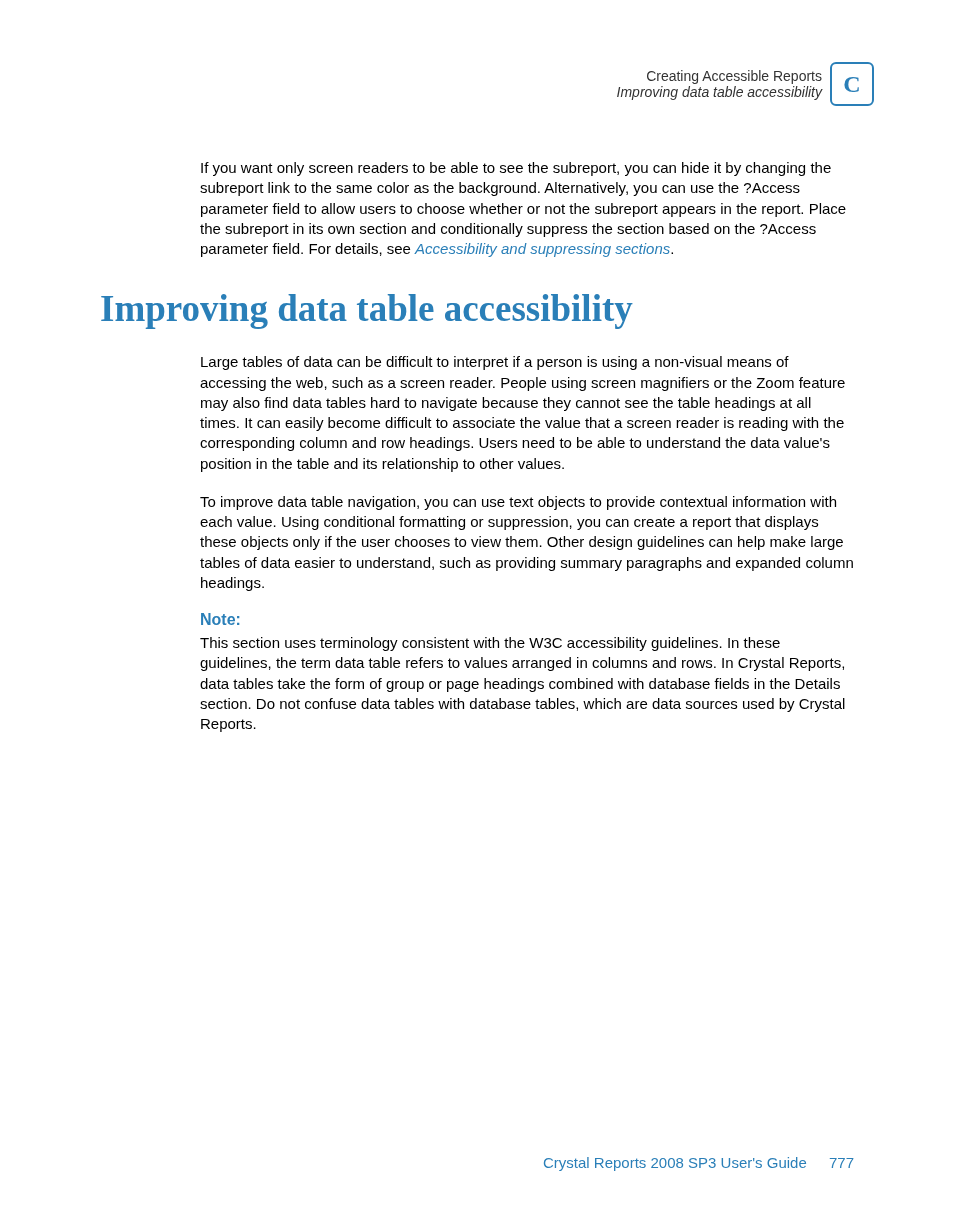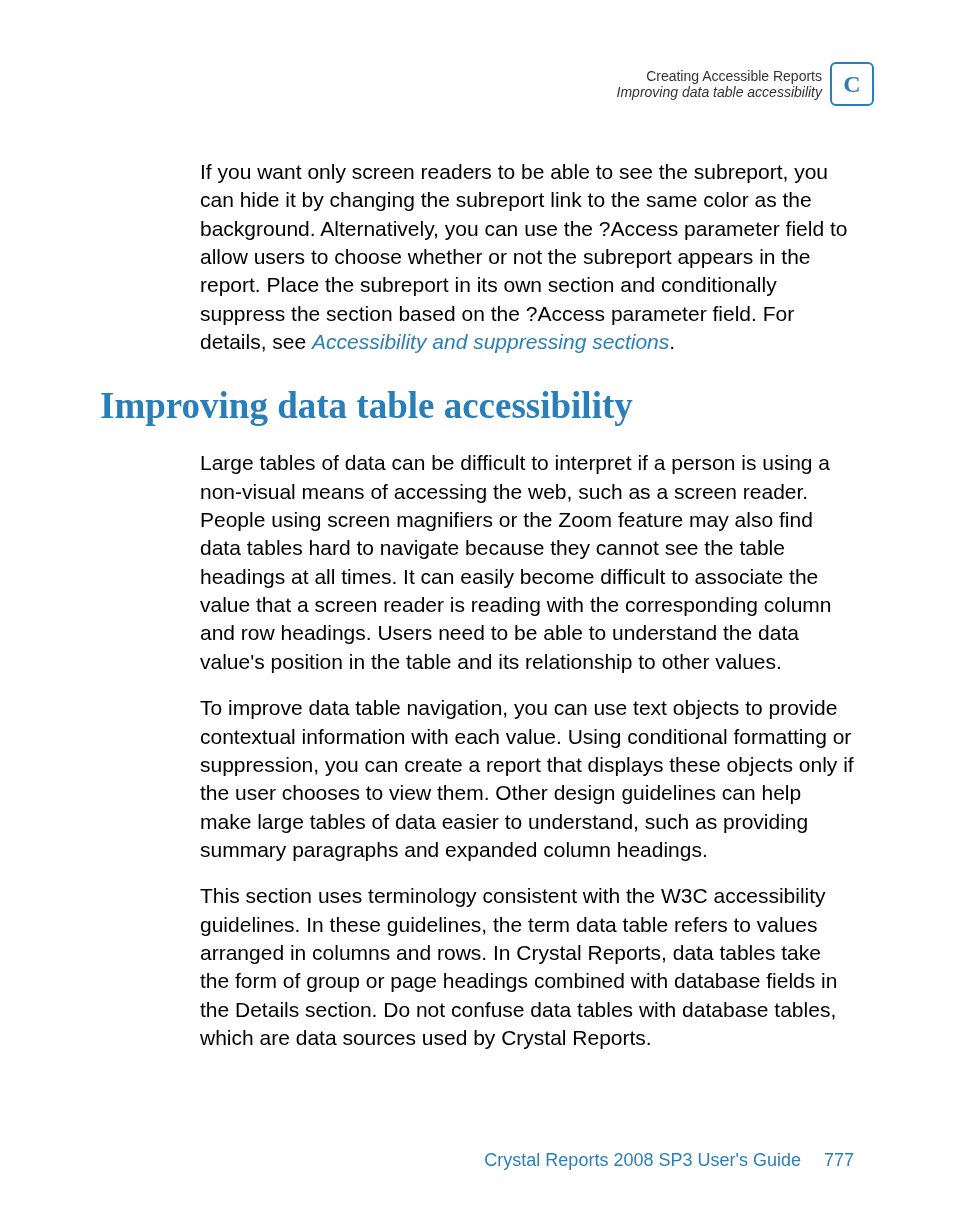--- a/index.html
+++ b/index.html
@@ -45,21 +45,21 @@
     color: #2a7fb8;
     font-family: Georgia, 'Times New Roman', serif;
   }
   .content {
     position: absolute;
     top: 158px;
     left: 100px;
     right: 100px;
   }
   .body-para {
-    font-size: 21px;
+    font-size: 15px;
     color: #000;
     line-height: 1.35;
     margin-bottom: 18px;
     margin-left: 100px;
   }
   .link {
     color: #2a7fb8;
     font-style: italic;
   }
   h1.main-heading {
@@ -82,21 +82,21 @@
     font-size: 16px;
     font-weight: bold;
     color: #2a7fb8;
     margin-left: 100px;
     margin-bottom: 4px;
   }
   .footer {
     position: absolute;
     bottom: 56px;
     right: 100px;
-    font-size: 18px;
+    font-size: 15px;
     color: #2a7fb8;
   }
   .footer .page-num {
     margin-left: 18px;
   }
 </style>
 </head>
 <body>
 
 <div class="header">
@@ -114,20 +114,21 @@
   <p class="body-para">
     <span>If you want only screen readers to be able to see the subreport, you can hide it by changing the subreport link to the same color as the background. Alternatively, you can use the ?Access parameter field to allow users to choose whether or not the subreport appears in the report. Place the subreport in its own section and conditionally suppress the section based on the ?Access parameter field. For details, see </span><span class="link">Accessibility and suppressing sections</span><span>.</span>
   </p>
 
   <h1 class="main-heading">Improving data table accessibility</h1>
 
   <p class="body-para">Large tables of data can be difficult to interpret if a person is using a non-visual means of accessing the web, such as a screen reader. People using screen magnifiers or the Zoom feature may also find data tables hard to navigate because they cannot see the table headings at all times. It can easily become difficult to associate the value that a screen reader is reading with the corresponding column and row headings. Users need to be able to understand the data value's position in the table and its relationship to other values.</p>
 
   <p class="body-para">To improve data table navigation, you can use text objects to provide contextual information with each value. Using conditional formatting or suppression, you can create a report that displays these objects only if the user chooses to view them. Other design guidelines can help make large tables of data easier to understand, such as providing summary paragraphs and expanded column headings.</p>
 
+  <div class="note-label">Note:</div>
   <p class="body-para">This section uses terminology consistent with the W3C accessibility guidelines. In these guidelines, the term data table refers to values arranged in columns and rows. In Crystal Reports, data tables take the form of group or page headings combined with database fields in the Details section. Do not confuse data tables with database tables, which are data sources used by Crystal Reports.</p>
 
 
 
 </div>
 
 <div class="footer">
   <span>Crystal Reports 2008 SP3 User's Guide</span>
   <span class="page-num">777</span>
 </div>

